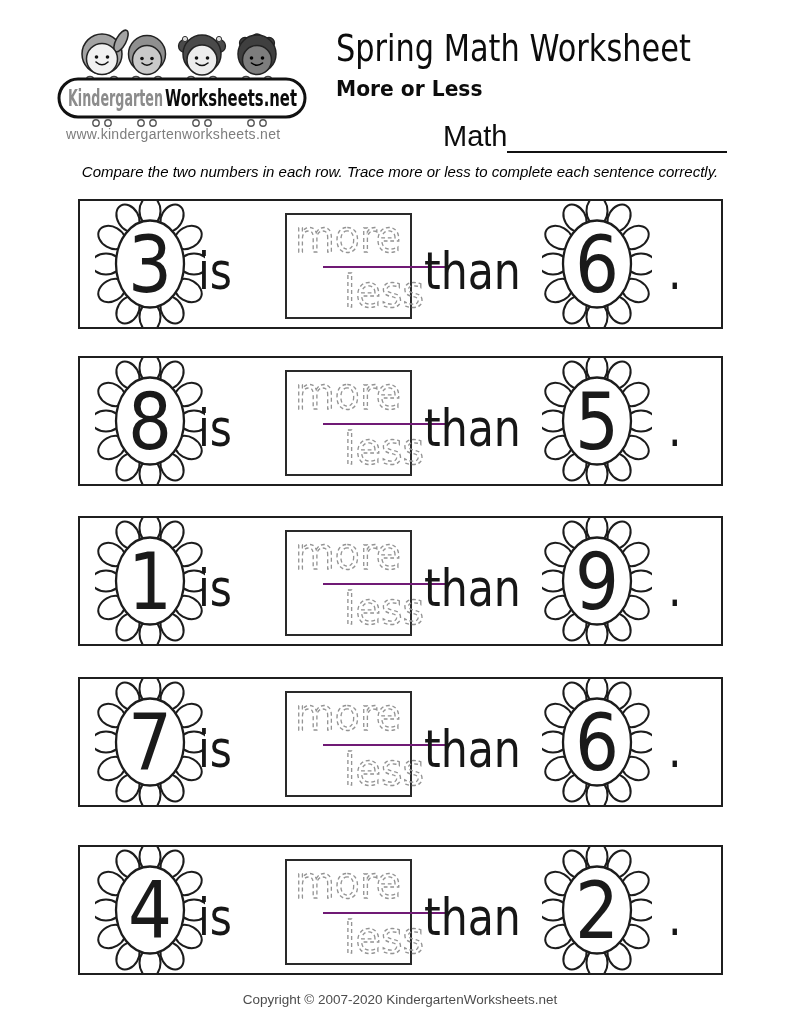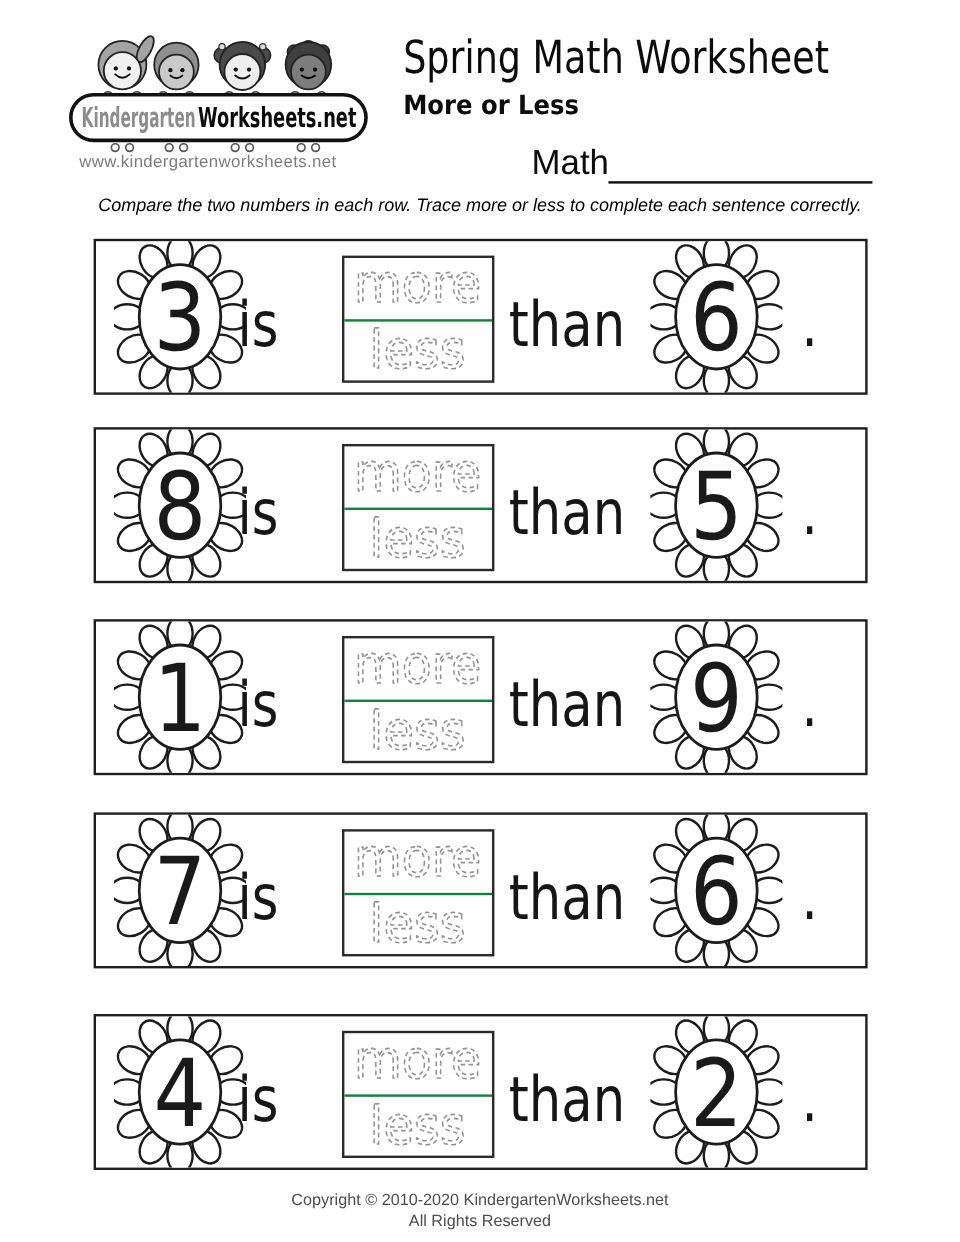--- a/index.html
+++ b/index.html
@@ -34,21 +34,21 @@
   .flower.fl-right{left:462px;}
   .num{font-family:"DejaVu Sans",sans-serif;font-size:78px;fill:#1a1a1a;text-anchor:middle;}
   .word{position:absolute;top:44px;font-family:"DejaVu Sans",sans-serif;font-size:52px;line-height:1;
         color:#161616;transform:scaleX(.82);transform-origin:left top;white-space:nowrap;}
   .w-is{left:118px;}
   .w-than{left:344px;}
   .w-period{left:588px;}
   .tracebox{position:absolute;left:205px;top:12px;width:127px;height:106px;
             border:2px solid #2a2a2a;box-sizing:border-box;background:#fff;}
   .tracecell{width:123px;height:51px;display:flex;align-items:center;justify-content:center;}
-  .tracecell.bottom{border-top:2px solid #15803d;height:51px;box-sizing:border-box;}
+  .tracecell.bottom{border-top:2px solid #701a75;height:51px;box-sizing:border-box;margin-left:36px;}
   .trace{font-family:"DejaVu Sans",sans-serif;font-size:44px;fill:none;stroke:#949494;
          stroke-width:1.4;stroke-dasharray:4 3;text-anchor:middle;}
 
   
   #footer{left:0;top:991px;width:800px;text-align:center;color:#4d4d4d;font-size:13.5px;line-height:18px;}
 </style>
 </head>
 <body>
 
 <svg width="0" height="0" style="position:absolute" aria-hidden="true">
@@ -276,15 +276,14 @@
   </div>
   <span class="word w-than">than</span>
   <svg class="flower fl-right" width="110" height="126" viewBox="0 0 110 126">
     <use href="#flower-shape"></use>
     <text class="num" x="55" y="91" textLength="44" lengthAdjust="spacingAndGlyphs">2</text>
   </svg>
   <span class="word w-period">.</span>
 </div>
 
 <div id="footer" class="abs">
-  <div>Copyright © 2010-2020 KindergartenWorksheets.net</div>
-  <div>All Rights Reserved</div>
+  <div>Copyright © 2007-2020 KindergartenWorksheets.net</div>
 </div>
 
 </body></html>

